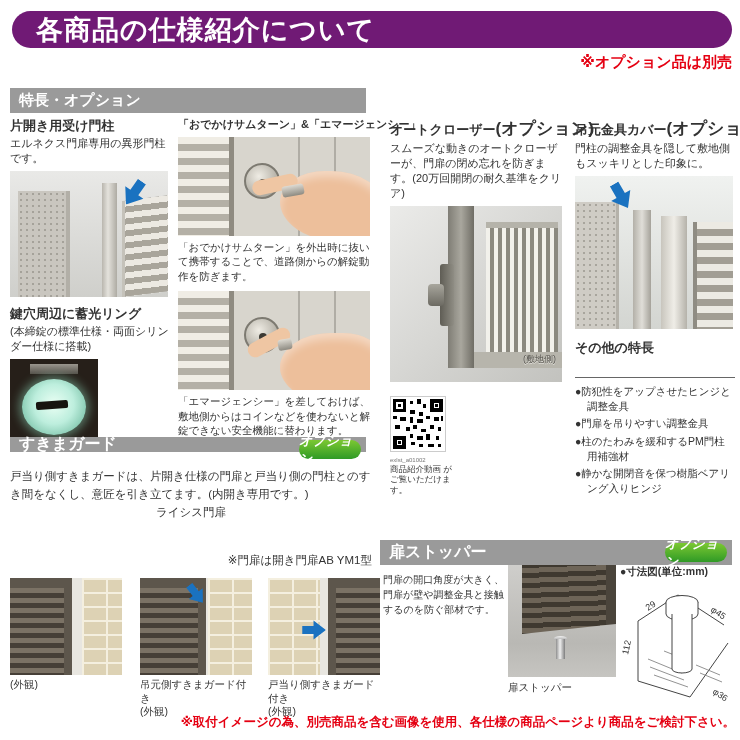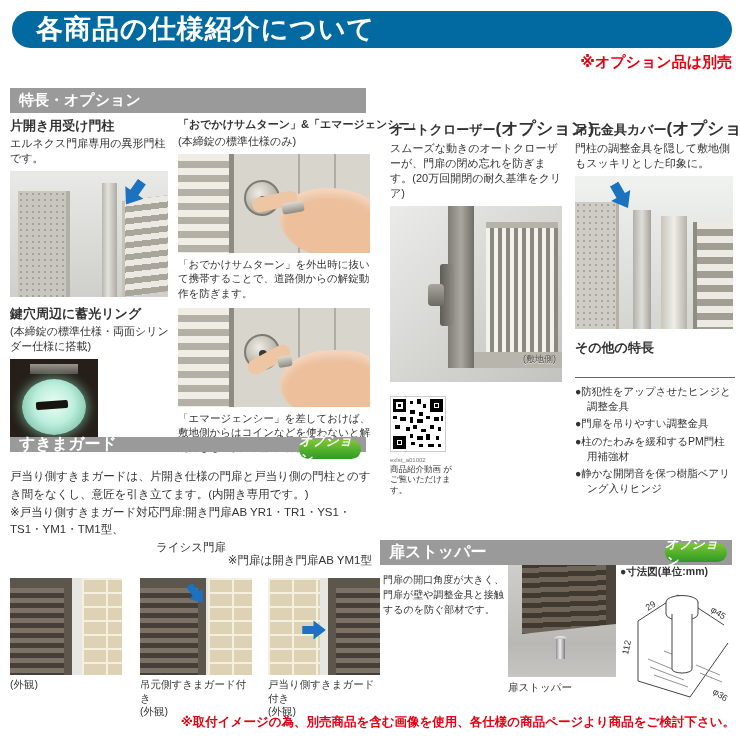--- a/index.html
+++ b/index.html
@@ -2,21 +2,21 @@
 <html><head>
 <meta charset="utf-8">
 <style>
   * { margin:0; padding:0; box-sizing:border-box; }
   html,body { background:#ffffff; }
   body { font-family:"Liberation Sans","DejaVu Sans",sans-serif; color:#333; }
   .page { position:relative; width:740px; height:740px; background:#fff; overflow:hidden; }
 
   
   .title-bar { position:absolute; left:12px; top:11px; width:720px; height:37px;
-    background:#0369a1; border-radius:19px; display:flex; align-items:flex-start; }
+    background:#701a75; border-radius:19px; display:flex; align-items:center; }
   .title-bar span { color:#fff; font-size:27px; font-weight:bold; padding-left:24px; letter-spacing:1px; }
   .option-note { position:absolute; right:8px; top:53px; color:#e50012; font-size:15px; font-weight:bold; }
 
   
   .sec-header { position:absolute; background:#9a9a9a; color:#fff; font-weight:bold;
     display:flex; align-items:center; padding-left:9px; }
   .features-header { left:10px; top:88px; width:356px; height:25px; font-size:15px; }
   .sukima-header  { left:10px; top:437px; width:356px; height:15px; font-size:16px; }
   .stopper-header { left:380px; top:540px; width:352px; height:25px; font-size:16px; }
   .badge { position:absolute; right:5px; top:3px; width:62px; height:19px; border-radius:10px;
@@ -187,21 +187,20 @@
     <div class="photo photo-glow">
       <div class="latch"></div>
       <div class="glow-ring">
         <div class="key-slot"></div>
       </div>
     </div>
   </div>
 
   <div class="col col2">
     <div class="item-title" style="font-size:11px;">「おでかけサムターン」&amp;「エマージェンシー」</div>
-    <div class="item-desc">(本締錠の標準仕様のみ)</div>
     <div class="photo photo-lock">
       <div class="louv"></div>
       <div class="seam" style="left:120px;"></div>
       <div class="seam" style="left:156px;"></div>
       <div class="dial"></div>
       <div class="hand"></div>
       <div class="finger"></div>
       <div class="turnpiece"></div>
     </div>
     <div class="cap">「おでかけサムターン」を外出時に抜いて携帯することで、道路側からの解錠動作を防ぎます。</div>
@@ -292,21 +291,20 @@
       <div>●静かな開閉音を保つ樹脂ベアリング入りヒンジ</div>
     </div>
   </div>
 
   <div class="sec-header sukima-header">
     <span>すきまガード</span>
     <div class="badge">オプション</div>
   </div>
   <div class="sukima-text">
     <div>戸当り側すきまガードは、片開き仕様の門扉と戸当り側の門柱とのすき間をなくし、意匠を引き立てます。(内開き専用です。)</div>
-    <div>※戸当り側すきまガード対応門扉:開き門扉AB YR1・TR1・YS1・TS1・YM1・TM1型、</div>
     <div class="center">ライシス門扉</div>
   </div>
   <div class="sukima-note">※門扉は開き門扉AB YM1型</div>
 
   <div class="sukima-photos">
     <div class="sp-item" style="left:0;">
       <div class="ph">
         <div class="gate-br gate-frame-r" style="left:0; width:62px;"></div>
         <div class="brick" style="left:72px; width:40px;"></div>
       </div>

